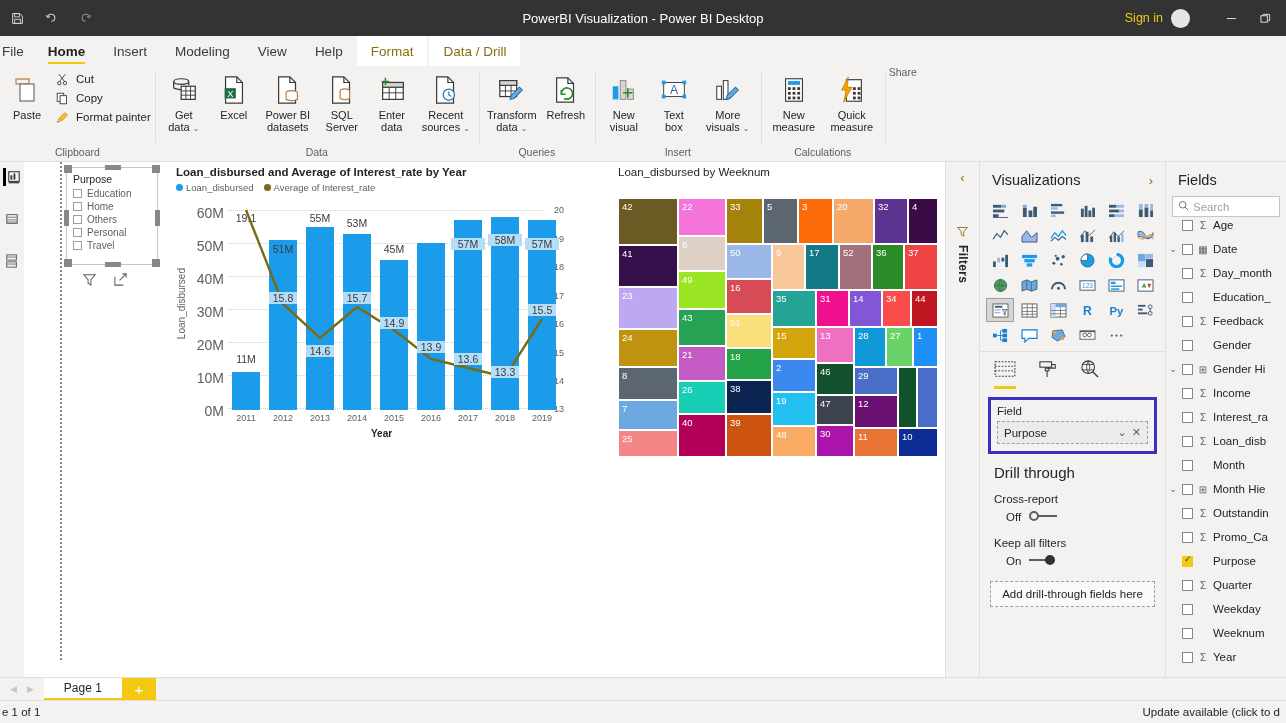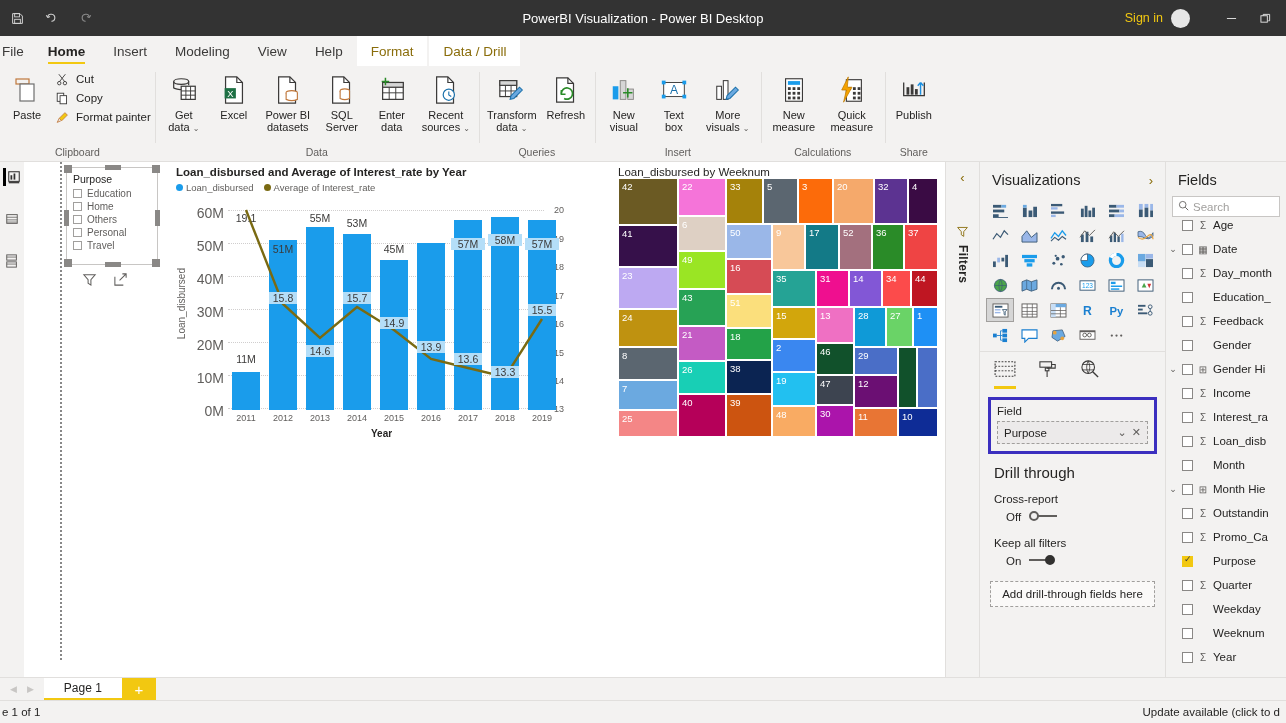--- a/index.html
+++ b/index.html
@@ -125,21 +125,21 @@
   .y2tick { position: absolute; font-size: 9px; color: #605e5c; width: 20px; }
   .xtick { position: absolute; font-size: 9px; color: #605e5c; text-align: center; width: 34px; }
   .gline { position: absolute; border-top: 1px dotted #d0cece; }
   .bar { position: absolute; background: #1a9ceb; }
   .barlbl { position: absolute; font-size: 10.5px; color: #3b3a39; text-align: center; }
   .ratelbl { position: absolute; font-size: 10.5px; color: #3b3a39; text-align: center;
              background: #b4def8; padding: 0 1px; }
 
   
   #treemap-wrap { position: absolute; left: 556px; top: 4px; width: 326px; height: 265px; }
-  #treemap-wrap .ctitle { font-size: 11.5px; color: #252423; margin-bottom: 0; }
+  #treemap-wrap .ctitle { font-size: 11.5px; color: #252423; margin-bottom: 20px; }
   #treemap { position: relative; width: 320px; height: 245px; }
   .tile { position: absolute; color: #ffffff; font-size: 9.5px; padding: 2px 3px; overflow: hidden;
           border: 1px solid #ffffff; }
 
   
   #filters-rail {
     width: 34px; background: #f3f2f1; border-right: 1px solid #e1dfdd;
     display: flex; flex-direction: column; align-items: center; padding-top: 8px;
   }
   #filters-rail .chev { color: #8a6d0b; font-size: 13px; cursor: pointer; margin-bottom: 40px; }
@@ -496,34 +496,20 @@
               <path d="M9 2 L2 16 L7 16 L4 29 L13 13 L8 13 Z" fill="#f5a300" stroke="#c07b00" stroke-width="0.8"></path>
             </svg>
         </div>
         <div class="lbl"><span>Quick</span><br><span>measure</span></div>
       </div>
     </div>
     <div class="glabel">Calculations</div>
   </div>
 
   <div class="rgroup">
-    <div class="gitems">
-      <div class="rbtn">
-        <div class="gl">
-          <svg width="30" height="30" viewBox="0 0 32 32">
-              <path d="M5 8 v14 h22 V8" fill="none" stroke="#3b3a39" stroke-width="1.4"></path>
-              <rect x="8" y="13" width="3" height="8" fill="#3b3a39"></rect>
-              <rect x="12.5" y="10" width="3" height="11" fill="#3b3a39"></rect>
-              <rect x="17" y="15" width="3" height="6" fill="#3b3a39"></rect>
-              <path d="M23 21 V8 M23 8 l-3 3.5 M23 8 l3 3.5" stroke="#1b8fe0" stroke-width="1.5" fill="none"></path>
-            </svg>
-        </div>
-        <div class="lbl"><span>Publish</span></div>
-      </div>
-    </div>
     <div class="glabel">Share</div>
   </div>
 </div>
 
 <div id="workspace">
 
   <div id="leftrail">
     <div class="rl sel">
       <svg width="14" height="14" viewBox="0 0 16 16">
           <rect x="2" y="2" width="12" height="11" fill="none" stroke="#323130" stroke-width="1.2"></rect>

